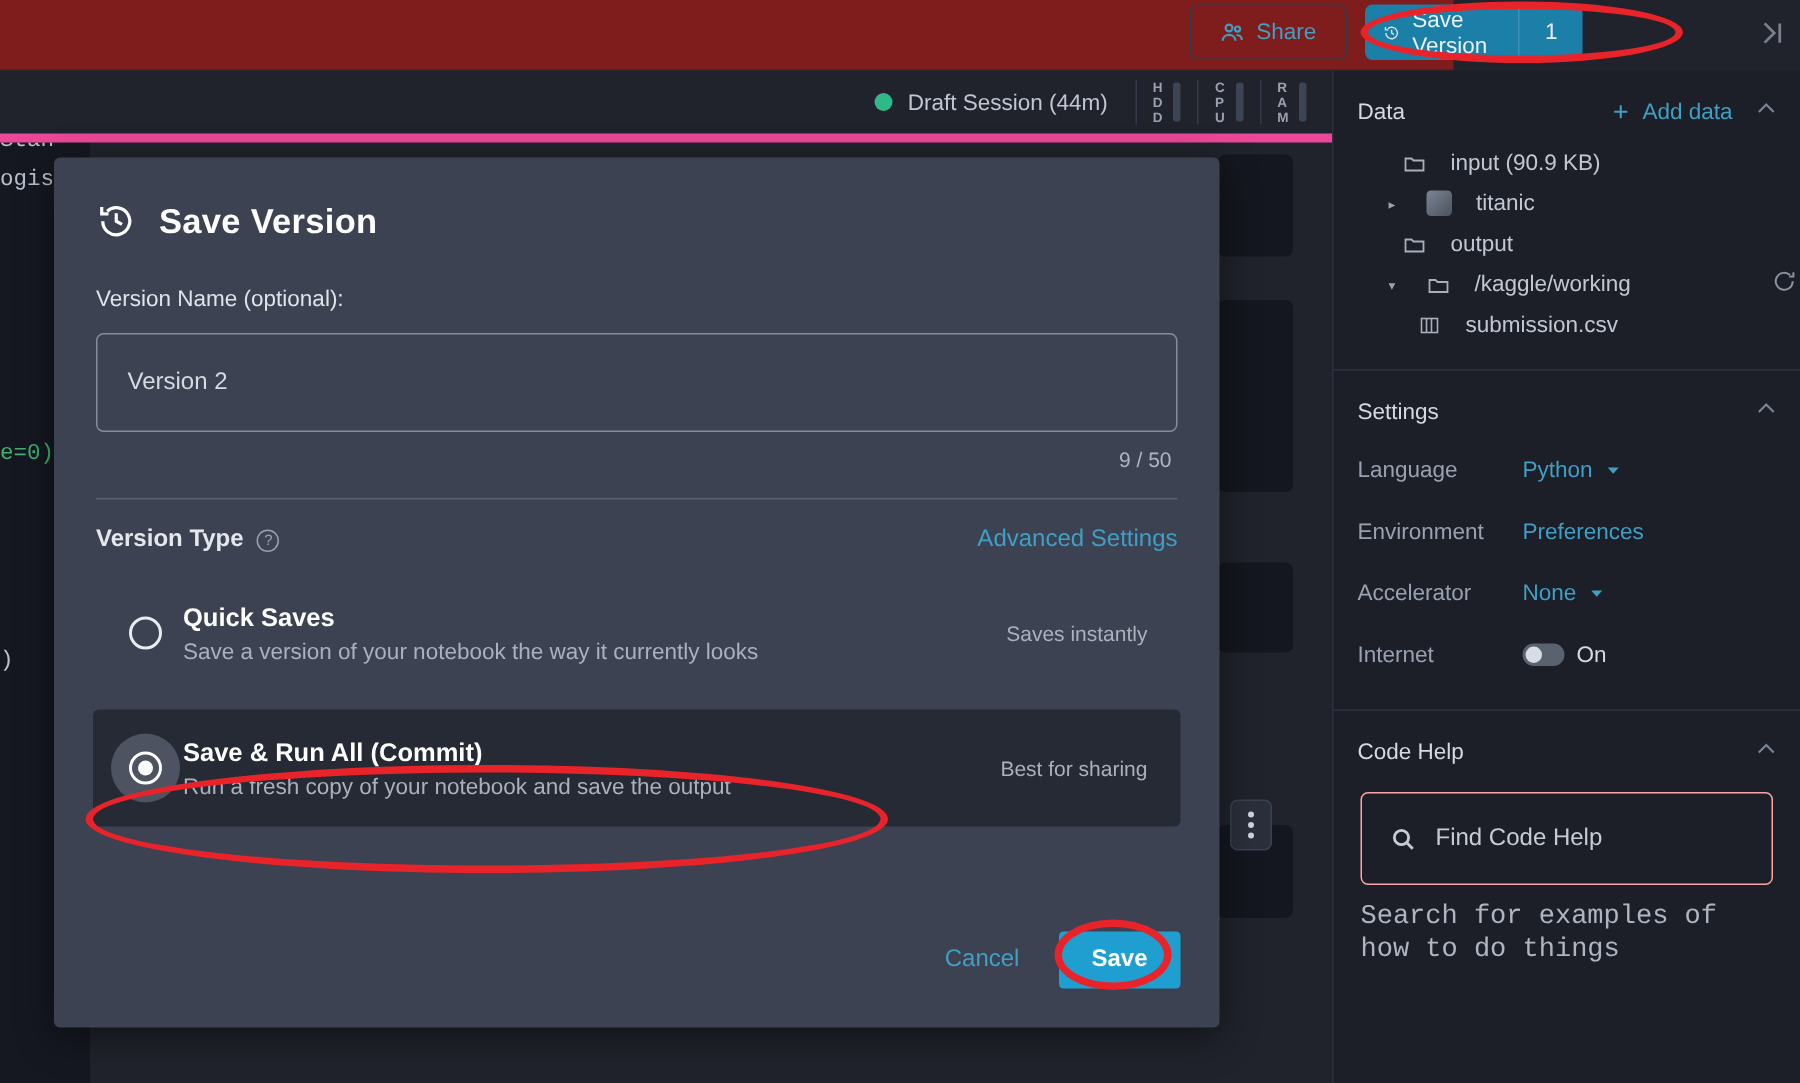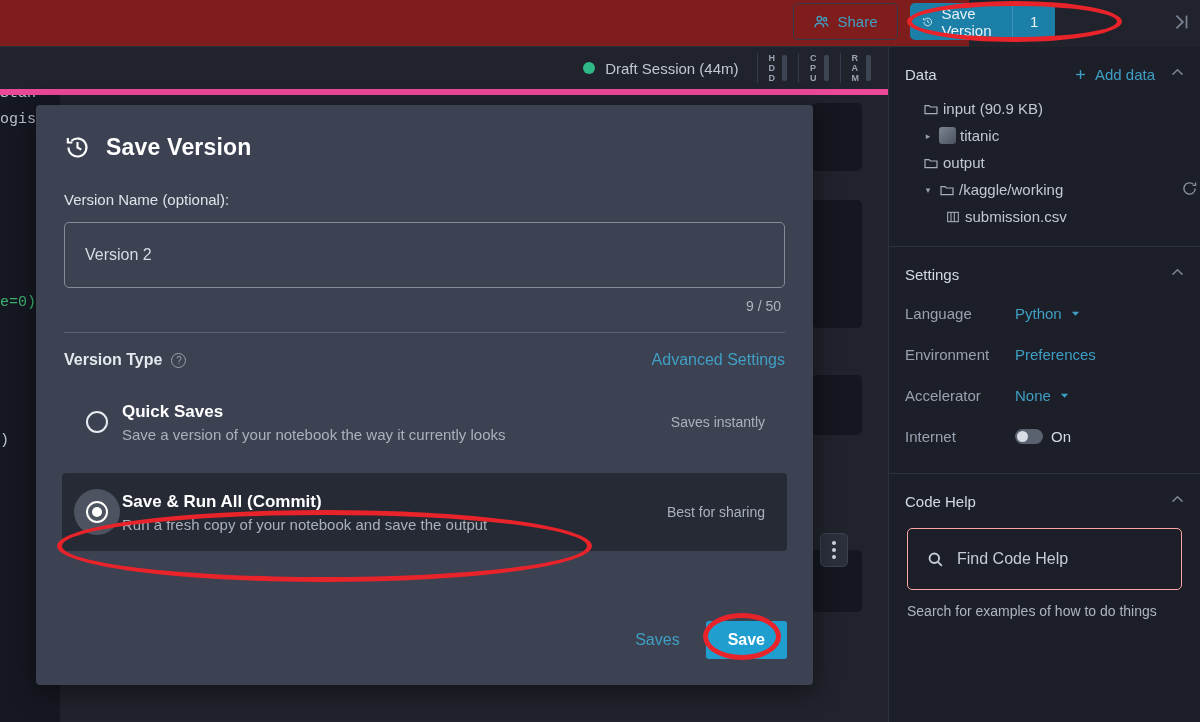--- a/index.html
+++ b/index.html
@@ -85,35 +85,35 @@
     position: absolute; left: 888px; top: 47px; width: 312px; height: 675px;
     background: #1c1f28; border-left: 1px solid #2c3140;
     color: #c8cdd8; font-size: 15px;
   }
   .sb-section { border-bottom: 1px solid #2c3140; padding: 14px 0 16px 0; }
   .sb-head { display: flex; align-items: center; padding: 0 14px 0 16px; height: 26px; }
   .sb-title { font-size: 15px; color: #d4d9e3; flex: 1; }
   .sb-add { color: #3f9fc4; display: flex; align-items: center; gap: 7px; margin-right: 14px; }
   .chev { color: #7b8494; font-size: 15px; }
   .tree { padding: 8px 0 0 16px; }
-  .tree-row { display: flex; align-items: center; height: 27px; gap: 4px; color: #c2c8d3; }
+  .tree-row { display: flex; align-items: center; height: 27px; gap: 16px; color: #c2c8d3; }
   .tw { width: 14px; display: flex; align-items: center; justify-content: center; color: #99a1b0; font-size: 9px; }
   .thumb { width: 17px; height: 17px; border-radius: 3px;
            background: linear-gradient(135deg,#7c8594,#4a515e); }
   .refresh-ic { margin-left: auto; margin-right: 2px; color: #8a919f; }
   .st-row { display: flex; align-items: center; height: 41px; padding: 0 16px; }
   .st-label { width: 110px; color: #99a1b0; }
   .st-val { color: #3f9fc4; display: flex; align-items: center; gap: 8px; }
   .toggle { width: 28px; height: 15px; border-radius: 8px; background: #5a6270;
             display: flex; align-items: center; padding: 2px; }
   .toggle i { width: 11px; height: 11px; border-radius: 50%; background: #d8dde5; display:block; }
   .search-box { margin: 14px 18px 10px 18px; height: 62px; border: 1px solid #fca5a5;
                 border-radius: 5px; display: flex; align-items: center; gap: 12px; padding: 0 18px; }
   .search-ph { color: #c6ccd6; font-size: 16px; }
-  .help-text { padding: 0 18px; color: #aeb5c1; font-size: 14px; line-height: 22px; }
+  .help-text { padding: 0 18px; color: #aeb5c1; font-size: 18px; line-height: 22px; font-family: Liberation Mono, monospace; }
 
   
   .modal {
     position: absolute; left: 36px; top: 105px; width: 777px; height: 580px;
     background: #3c4252; border-radius: 4px;
     box-shadow: 0 6px 26px rgba(0,0,0,.45);
   }
   .m-head { display: flex; align-items: center; gap: 15px; padding: 29px 0 0 28px; }
   .m-title { color: #fff; font-size: 23px; font-weight: bold; letter-spacing: .2px; }
   .m-label { color: #dfe3ea; font-size: 15px; padding: 30px 0 0 28px; }
@@ -405,21 +405,21 @@
           </span>
       </span>
       <span class="opt-main">
         <span class="opt-t">Save &amp; Run All (Commit)</span>
         <span class="opt-d">Run a fresh copy of your notebook and save the output</span>
       </span>
       <span class="opt-note">Best for sharing</span>
     </div>
 
     <div class="m-foot">
-      <span class="cancel-btn">Saves</span>
+      <span class="cancel-btn">Cancel</span>
       <span class="save-btn">Save</span>
     </div>
   </div>
 
   <div class="ann" style="left:907px; top:1px; width:215px; height:41px;"></div>
   <div class="ann" style="left:57px; top:510px; width:535px; height:72px;"></div>
   <div class="ann" style="left:703px; top:613px; width:78px; height:47px;"></div>
 
 </div>
 

